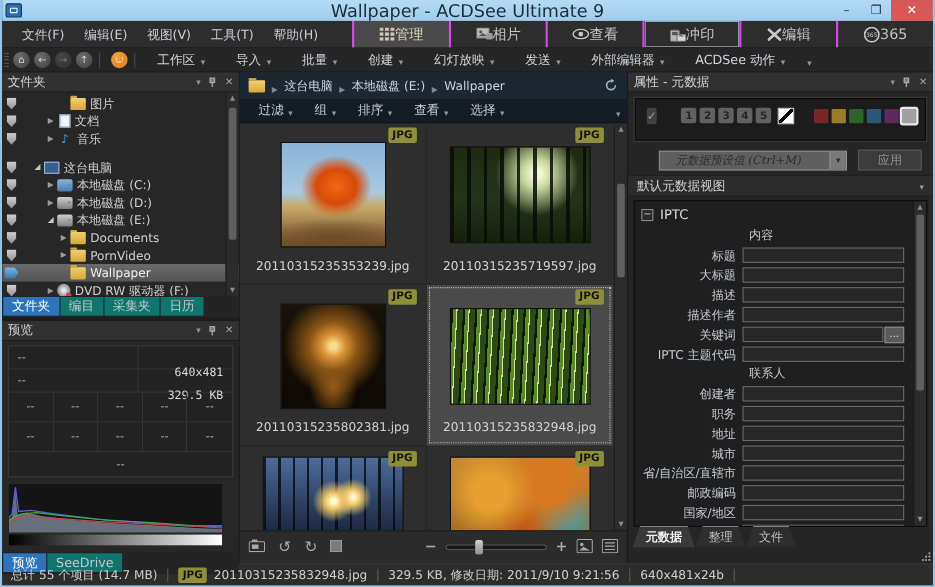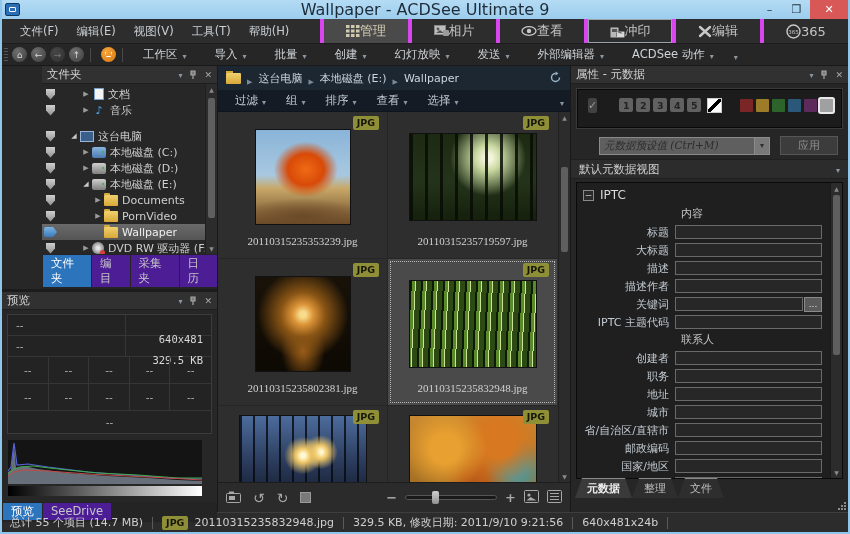--- a/index.html
+++ b/index.html
@@ -19,21 +19,21 @@
           font-size:11px; color:#243240; }
   .wbtn.close { background:#d85858; color:#fff; width:38px; font-weight:bold; }
   .wbtn.min::before{content:"–";} .wbtn.max::before{content:"❒";} .wbtn.close::before{content:"✕";}
 
   
   .menurow { height:25px; background:#2d2d2d; display:flex; align-items:stretch; border-bottom:1px solid #1c1c1c; }
   .menus { display:flex; align-items:center; gap:2px; padding-left:10px; }
   .menuitem { color:#c9ced3; font-size:11.5px; padding:2px 8px; }
   .modetabs { margin-left:auto; display:flex; height:100%; }
   .mtab { width:88px; display:flex; align-items:center; justify-content:center; gap:0;
-          color:#c3c3c3; font-size:13px; border-left:4px solid #d946ef; }
+          color:#c3c3c3; font-size:13px; border-left:2px solid #d946ef; }
   .mtab .mico { flex:none; display:flex; }
   .mtab.active { background:#4a4a4a; color:#d6cfb4; }
   .mtab.focused { box-shadow:inset 0 0 0 1px #9aa2aa; }
 
   
   .toolbar { height:22px; background:#262626; display:flex; align-items:center; border-bottom:1px solid #181818; }
   .grip { width:4px; height:14px; margin-left:2px;
           background:repeating-linear-gradient(#555 0 1px,transparent 1px 3px); }
   .navbtn { width:15px; height:15px; border-radius:50%; background:radial-gradient(circle at 35% 30%,#6e6e6e,#3d3d3d);
             color:#d8d8d8; font-size:9px; display:flex; align-items:center; justify-content:center; margin-left:4px; }
@@ -48,26 +48,26 @@
 
   
   .main { display:flex; height:446px; }
 
   
   .phead { height:18px; background:#313131; display:flex; align-items:center; padding:0 5px;
            border-bottom:1px solid #1e1e1e; }
   .phead .ptitle { color:#d2d2d2; font-size:11.5px; }
   .phicons { margin-left:auto; display:flex; gap:7px; align-items:center; color:#a8a8a8; font-size:9px; }
   .ptabs { display:flex; gap:1px; background:#242424; padding:1px 0 2px 1px; }
-  .ptab { font-size:11.5px; color:#c6c6c6; background:#4c1d95; padding:1px 8px; }
+  .ptab { font-size:11.5px; color:#c6c6c6; background:#0f766e; padding:1px 8px; }
   .ptab.active { background:#2c74bc; color:#fff; }
 
   
   .leftcol { width:216px; display:flex; flex-direction:column; border-right:1px solid #181818; background:#272727; }
-  .folders-panel { height:223px; display:flex; flex-direction:column;padding-left:40px; }
+  .folders-panel { height:223px; display:flex; flex-direction:column; }
   .tree { flex:1; position:relative; overflow:hidden; background:#272727; padding-top:2px; }
   .trow { height:16px; display:flex; align-items:center; position:relative; }
   .shieldcol { width:17px; flex:none; display:flex; justify-content:center; }
   .shield { width:9px; height:11px; background:linear-gradient(#cfcfcf,#8f8f8f);
             clip-path:polygon(0 0,100% 0,100% 55%,50% 100%,0 55%); }
   .bluemark { width:13px; height:10px; background:linear-gradient(#7ab4e4,#3a7ab8); border-radius:2px;
               clip-path:polygon(0 0,70% 0,100% 50%,70% 100%,0 100%); }
   .exp { width:10px; flex:none; font-size:7px; color:#9a9a9a; text-align:center; }
   .exp.c::before{content:"▶";} .exp.e::before{content:"◢"; color:#c8c8c8;}
   .ind1 { margin-left:10px; } .ind2 { margin-left:22px; } .ind3 { margin-left:34px; }
@@ -124,21 +124,21 @@
   .trowg { display:flex; border-bottom:1px solid #262626; }
   .trowg.r1,.trowg.r2 { height:147px; }
   .trowg.r3 { height:76px; overflow:hidden; border-bottom:none; }
   .cell { flex:1; position:relative; display:flex; flex-direction:column; align-items:center; border-right:1px solid #262626; }
   .cell:last-child { border-right:none; }
   .cell.selected { background:#4a4a4a; }
   .cell.selected::after { content:""; position:absolute; inset:2px; border:1px dotted #b8b8b8; pointer-events:none; }
   .badge { position:absolute; top:4px; right:8px; background:#8f8f37; color:#15150a; font-size:9.5px; font-weight:bold;
            padding:0 4px; border-radius:2px; line-height:14px; z-index:2; }
   .imgbox { margin-top:9px; height:112px; display:flex; align-items:center; }
-  .fname { color:#d2d2d2; font-size:11px; margin-top:2px;font-family:Liberation Serif, serif; }
+  .fname { color:#d2d2d2; font-size:11px; margin-top:2px; }
   .ph { border:1px solid #111; }
   .sq { width:96px; height:96px; } .ld { width:128px; height:88px; }
   .ph1 { background:
       radial-gradient(ellipse 55% 48% at 53% 42%, #ef6a14 0%, #d84a08 35%, rgba(216,74,8,0) 62%),
       radial-gradient(ellipse 90% 26% at 50% 92%, #6b4a28 0%, rgba(107,74,40,0) 75%),
       linear-gradient(#8ab4d8 0%, #a8c8e0 48%, #c8a868 62%, #6b4a28 100%); }
   .ph2 { background:
       repeating-linear-gradient(90deg, rgba(8,12,4,.85) 0 3px, rgba(8,12,4,0) 3px 15px),
       radial-gradient(circle at 62% 28%, #f4f4da 0 4%, #c8d8a0 13%, rgba(200,216,160,0) 38%),
       linear-gradient(#3c4e2a 0%, #20301610 0%, #24341a 55%, #15200d 100%), #1c2a12; }
@@ -178,21 +178,21 @@
   .nums { display:flex; gap:3px; margin-left:22px; }
   .num { width:14px; height:14px; background:#616161; color:#242424; font-size:9.5px; font-weight:bold;
          display:flex; align-items:center; justify-content:center; border-radius:2px; }
   .diag { width:15px; height:15px; margin-left:3px; border:1px solid #ccc;
           background:linear-gradient(135deg,#fff 42%,#000 42%,#000 58%,#fff 58%); }
   .swatches { display:flex; gap:3px; margin-left:18px; }
   .sw { width:13px; height:13px; border-radius:1px; }
   .sw.sel { box-shadow:0 0 0 2px #e8e8e8; }
   .presetrow { display:flex; align-items:center; margin:4px 10px 4px 28px; }
   .combo { flex:1; height:18px; background:#5f5f5f; border:1px solid #8a8a8a; display:flex; align-items:center; }
-  .combo .ctext { flex:1; padding-left:4px; font-style:italic; font-family:"DejaVu Serif","Liberation Serif",serif;
+  .combo .ctext { flex:1; padding-left:14px; font-style:italic; font-family:"DejaVu Serif","Liberation Serif",serif;
                   font-size:10.5px; color:#2c2c2c; white-space:nowrap; overflow:hidden; }
   .combo .cbtn { width:15px; height:100%; background:#787878; border-left:1px solid #8a8a8a; display:flex;
                  align-items:center; justify-content:center; }
   .combo .cbtn::before { content:"▾"; font-size:8px; color:#2c2c2c; }
   .applybtn { width:58px; height:19px; margin-left:10px; background:#3c3c3c; border:1px solid #565656;
               color:#8f8f8f; font-size:11px; display:flex; align-items:center; justify-content:center; }
   .viewrow { height:20px; background:#2c2c2c; border-top:1px solid #1f1f1f; border-bottom:1px solid #1f1f1f;
              display:flex; align-items:center; padding:0 8px; color:#d0d0d0; font-size:11.5px; }
   .viewrow .caret { margin-left:auto; }
   .form { flex:1; margin:3px 5px 0 5px; border:1px solid #0a0a0a; background:#1f1f1f; position:relative; overflow:hidden; }
@@ -388,20 +388,28 @@
                 <path d="M2 1 h4 v4 h-4 z M4 5 v4" stroke="#a8a8a8" fill="#7a7a7a"></path>
               </svg>
             <span>✕</span>
           </span>
         </div>
         <div class="tree">
           <div class="trow">
             <span class="shieldcol">
                 <span class="shield"></span>
               </span>
+            <span class="exp ind3"></span>
+              <span class="ticon folder"></span>
+            <span class="tlabel">图片</span>
+          </div>
+          <div class="trow">
+            <span class="shieldcol">
+                <span class="shield"></span>
+              </span>
             <span class="exp c ind2"></span>
               <span class="ticon doc"></span>
             <span class="tlabel">文档</span>
           </div>
           <div class="trow">
             <span class="shieldcol">
                 <span class="shield"></span>
               </span>
             <span class="exp c ind2"></span>
               <span class="ticon music"></span>

